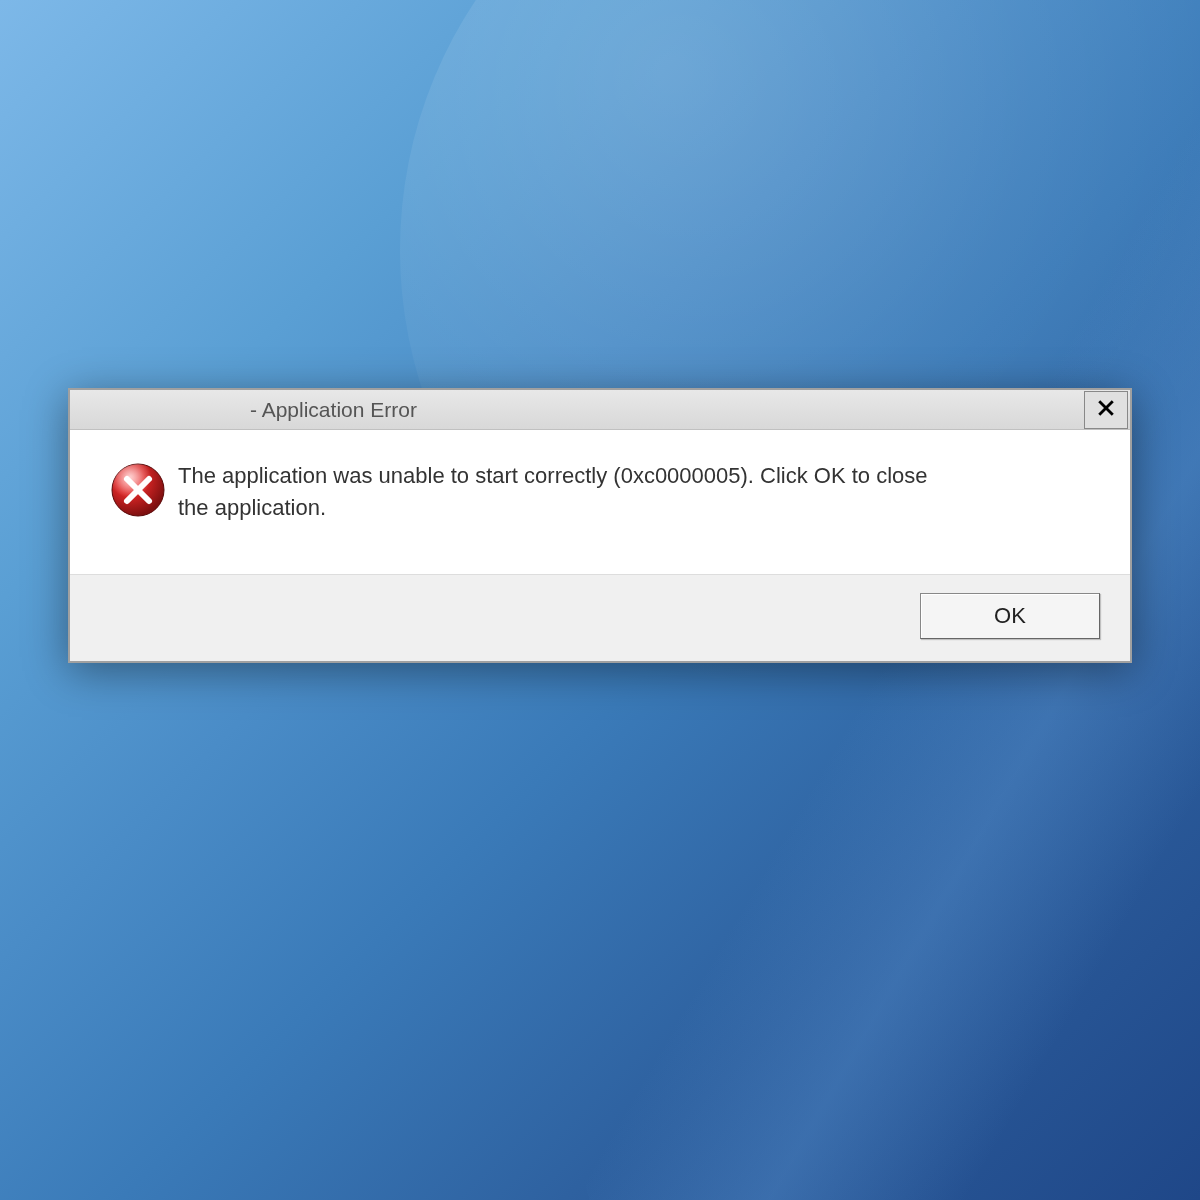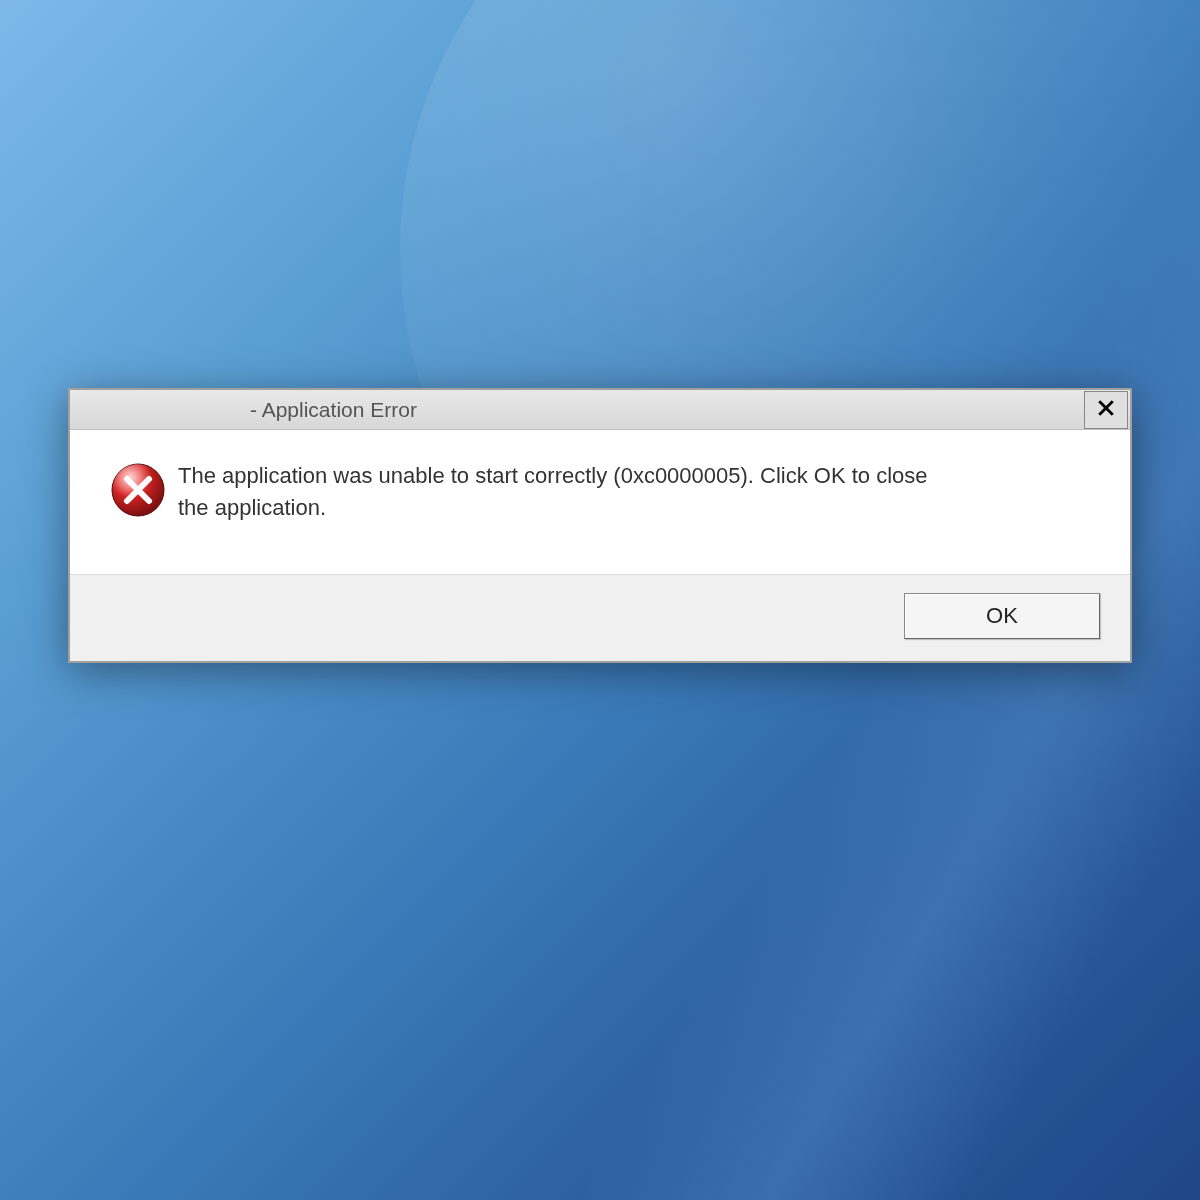--- a/index.html
+++ b/index.html
@@ -116,21 +116,21 @@
     
     .dialog-footer {
       background: #f0f0f0;
       padding: 18px 30px 22px 30px;
       display: flex;
       justify-content: flex-end;
       border-top: 1px solid #ddd;
     }
     
     .ok-button {
-      width: 196px;
+      width: 180px;
       height: 46px;
       background: #f5f5f5;
       border: 1px solid #888;
       border-right-color: #666;
       border-bottom-color: #666;
       box-shadow: inset 1px 1px 0 #fff, 1px 1px 1px rgba(0,0,0,0.2);
       font-size: 22px;
       color: #222;
       cursor: pointer;
       font-family: inherit;

